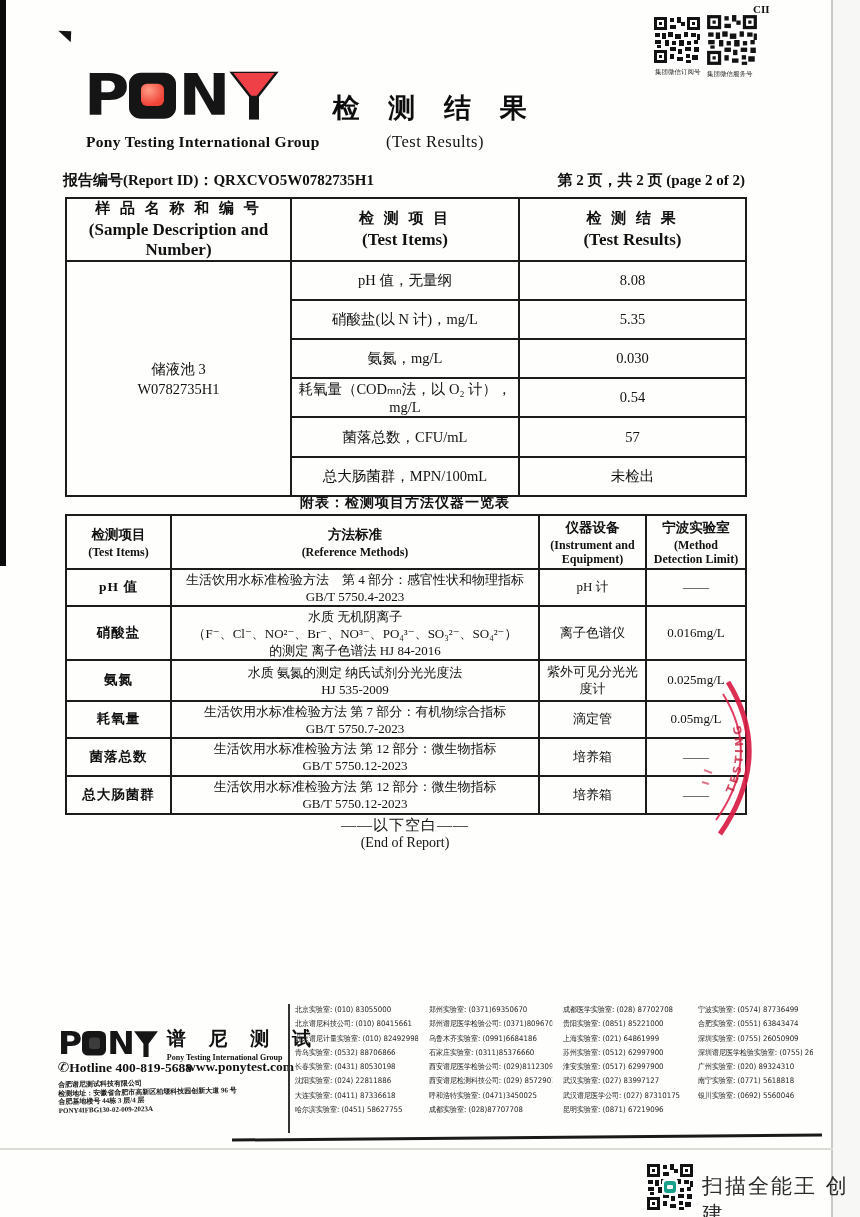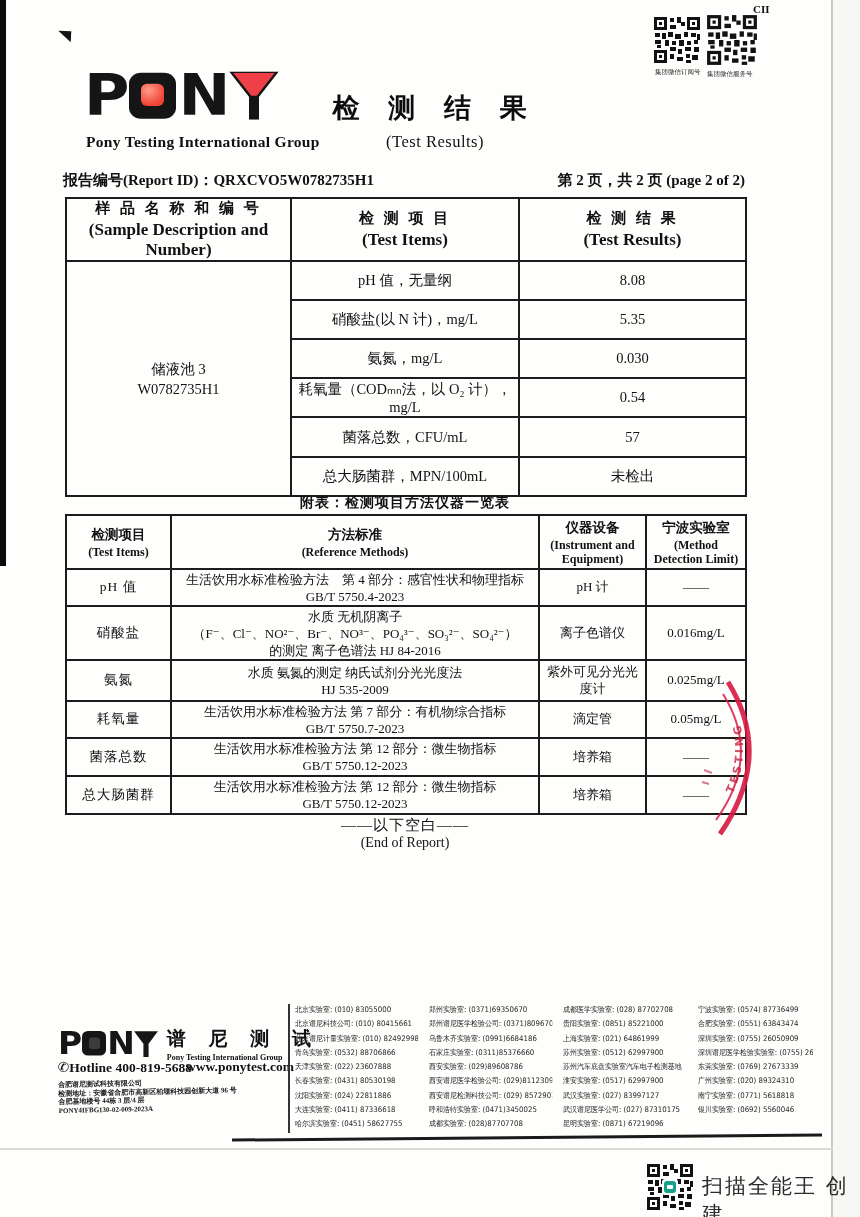--- a/index.html
+++ b/index.html
@@ -37,21 +37,21 @@
   .t1 .zh{font-size:15px;font-weight:bold;letter-spacing:3px;}
   .t1 .en{font-size:17px;font-weight:bold;margin-top:2px;}
   .t1 td{font-size:14.5px;}
   .t1 .sample div{line-height:20px;font-size:14.5px;}
   .apx-title{position:absolute;left:65px;top:494px;width:680px;text-align:center;font-size:14px;font-weight:bold;letter-spacing:1px;}
   .t2{position:absolute;left:65px;top:514px;width:680px;}
   .t2 th,.t2 td{border:2px solid #1c1c1c;text-align:center;vertical-align:middle;padding:0 2px;}
   .t2 .zh{font-size:13.5px;font-weight:bold;}
   .t2 .en{font-size:12px;font-weight:bold;margin-top:1px;line-height:14px;}
   .t2 td{font-size:13px;line-height:16.5px;}
-  .t2 td.item{font-size:13.5px;font-weight:normal;letter-spacing:1px;}
+  .t2 td.item{font-size:13.5px;font-weight:bold;letter-spacing:1px;}
   .t2 .m div{line-height:17px;}
   .endline{position:absolute;left:65px;width:680px;text-align:center;}
   .end-zh{top:814px;font-size:15px;letter-spacing:1px;}
   .end-en{top:833px;font-size:14px;}
   
   .stamp{position:absolute;left:698px;top:678px;}
   
   .f-logo{position:absolute;left:58px;top:1026px;display:flex;align-items:center;}
   .f-pony{display:flex;font-family:"DejaVu Sans",sans-serif;font-weight:bold;font-size:33px;line-height:30px;letter-spacing:-2px;color:#161616;transform:scaleY(.95);transform-origin:top left;}
   .f-obox{display:inline-block;width:24px;height:26px;background:#161616;border-radius:6px;margin:2px 1px 0 2px;position:relative;}
@@ -355,26 +355,20 @@
         <span class="dir-cell dc2">上海实验室: (021) 64861999</span>
         <span class="dir-cell dc3">深圳实验室: (0755) 26050909</span>
       </div>
     <div class="dir-row">
         <span class="dir-cell dc0">青岛实验室: (0532) 88706866</span>
         <span class="dir-cell dc1">石家庄实验室: (0311)85376660</span>
         <span class="dir-cell dc2">苏州实验室: (0512) 62997900</span>
         <span class="dir-cell dc3">深圳谱尼医学检验实验室: (0755) 26060909</span>
       </div>
     <div class="dir-row">
-        <span class="dir-cell dc0">天津实验室: (022) 23607888</span>
-        <span class="dir-cell dc1">西安实验室: (029)89608786</span>
-        <span class="dir-cell dc2">苏州汽车底盘实验室汽车电子检测基地</span>
-        <span class="dir-cell dc3">东莞实验室: (0769) 27673339</span>
-      </div>
-    <div class="dir-row">
         <span class="dir-cell dc0">长春实验室: (0431) 80530198</span>
         <span class="dir-cell dc1">西安谱尼医学检验公司: (029)81123093</span>
         <span class="dir-cell dc2">淮安实验室: (0517) 62997900</span>
         <span class="dir-cell dc3">广州实验室: (020) 89324310</span>
       </div>
     <div class="dir-row">
         <span class="dir-cell dc0">沈阳实验室: (024) 22811886</span>
         <span class="dir-cell dc1">西安谱尼检测科技公司: (029) 85729073</span>
         <span class="dir-cell dc2">武汉实验室: (027) 83997127</span>
         <span class="dir-cell dc3">南宁实验室: (0771) 5618818</span>

